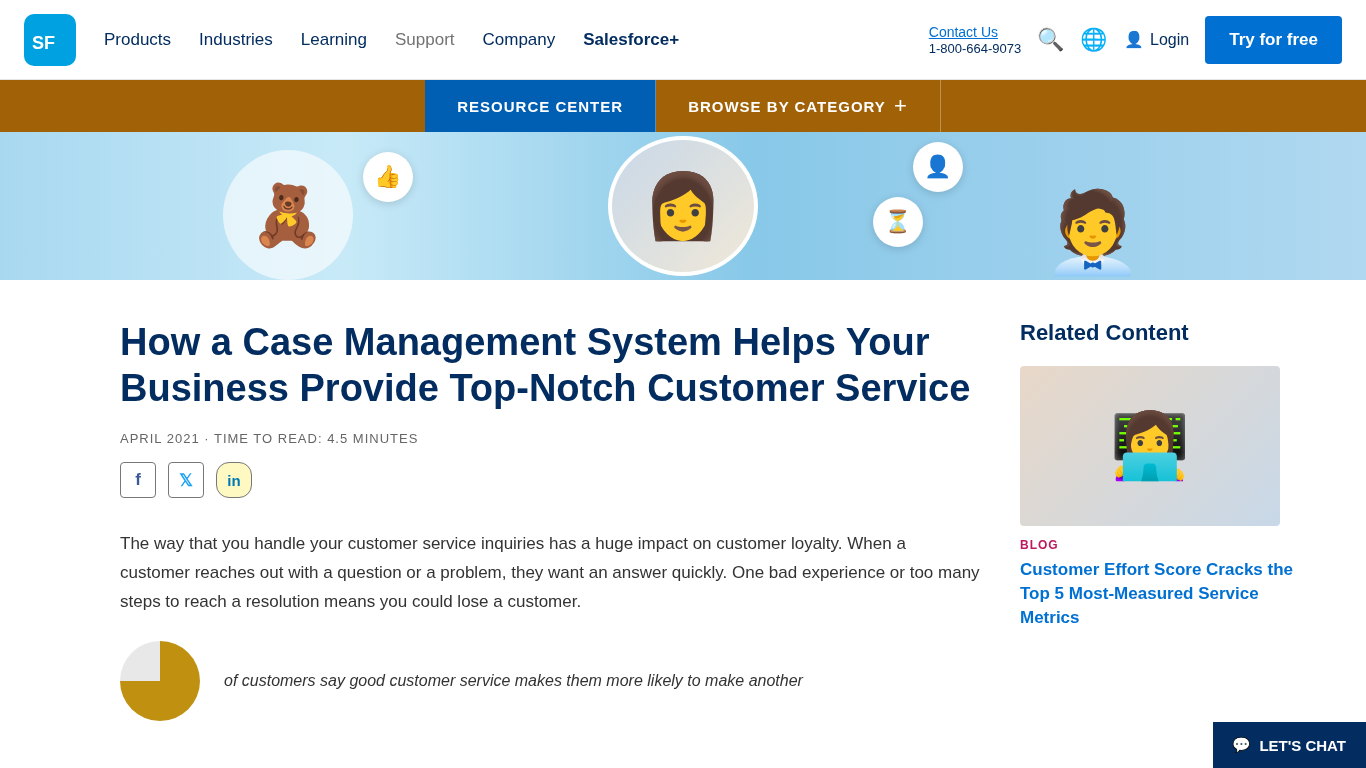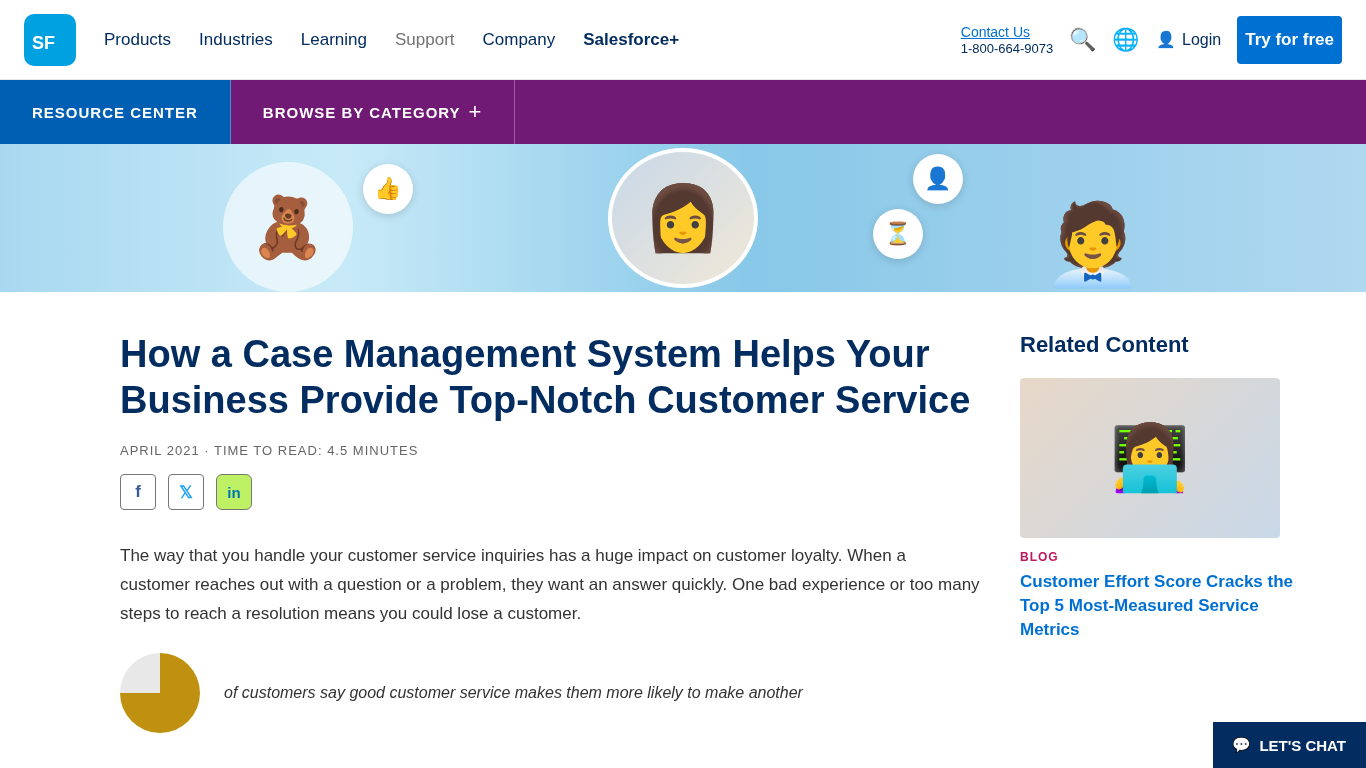--- a/index.html
+++ b/index.html
@@ -34,25 +34,25 @@
     <button style="background:none;border:none;cursor:pointer;color:#032d60;font-size:22px;display:flex;align-items:center;">
       <span>🔍</span>
     </button>
     <button style="background:none;border:none;cursor:pointer;color:#032d60;font-size:22px;display:flex;align-items:center;">
       <span>🌐</span>
     </button>
     <button style="display:flex;align-items:center;gap:6px;color:#032d60;font-size:16px;font-weight:500;cursor:pointer;background:none;border:none;">
       <span>👤</span>
       <span>Login</span>
     </button>
-    <button style="background:#0070d2;color:#fff;font-size:17px;font-weight:700;border:none;border-radius:4px;padding:14px 8px;cursor:pointer;white-space:nowrap;">Try for free</button>
+    <button style="background:#0070d2;color:#fff;font-size:17px;font-weight:700;border:none;border-radius:4px;padding:14px 24px;cursor:pointer;white-space:nowrap;">Try for free</button>
   </div>
 </header>
 
-<nav style="background:#701a75;display:flex;align-items:stretch;height:64px;">
+<nav style="background:#a16207;display:flex;align-items:stretch;height:52px;justify-content:center;">
   <div style="display:flex;align-items:center;padding:0 32px;color:#fff;font-size:15px;font-weight:700;letter-spacing:1px;text-transform:uppercase;cursor:pointer;background:#005fb2;border-right:1px solid rgba(255,255,255,0.3);">
     <span>RESOURCE CENTER</span>
   </div>
   <div style="display:flex;align-items:center;padding:0 32px;color:#fff;font-size:15px;font-weight:700;letter-spacing:1px;text-transform:uppercase;cursor:pointer;border-right:1px solid rgba(255,255,255,0.3);">
     <span>BROWSE BY CATEGORY</span>
     <span style="font-size:22px;margin-left:8px;font-weight:300;">+</span>
   </div>
 </nav>
 
 <div style="width:100%;height:148px;background:linear-gradient(to right,#a8d8f0 0%,#c8eaf8 25%,#88c8e8 55%,#b0d8f0 100%);position:relative;overflow:hidden;display:flex;align-items:center;justify-content:space-around;">
@@ -93,21 +93,21 @@
     <h1 style="font-size:38px;font-weight:700;color:#032d60;line-height:1.2;margin-bottom:20px;">How a Case Management System Helps Your Business Provide Top-Notch Customer Service</h1>
     <p style="font-size:13px;color:#666;letter-spacing:1px;text-transform:uppercase;margin-bottom:16px;">APRIL 2021 · TIME TO READ: 4.5 MINUTES</p>
 
     <div style="display:flex;gap:12px;margin-bottom:32px;">
       <button style="width:36px;height:36px;border:1.5px solid #777;border-radius:4px;display:flex;align-items:center;justify-content:center;cursor:pointer;font-size:17px;font-weight:700;color:#3b5998;background:#fff;">
         <span>f</span>
       </button>
       <button style="width:36px;height:36px;border:1.5px solid #777;border-radius:4px;display:flex;align-items:center;justify-content:center;cursor:pointer;font-size:17px;font-weight:700;color:#1da1f2;background:#fff;">
         <span>𝕏</span>
       </button>
-      <button style="width:36px;height:36px;border:1.5px solid #777;border-radius:6px;display:flex;align-items:center;justify-content:center;cursor:pointer;font-size:15px;font-weight:700;color:#0077b5;background:#bef264;">
+      <button style="width:36px;height:36px;border:1.5px solid #777;border-radius:13px;display:flex;align-items:center;justify-content:center;cursor:pointer;font-size:15px;font-weight:700;color:#0077b5;background:#fef9c3;">
         <span>in</span>
       </button>
     </div>
 
     <p style="font-size:17px;line-height:1.7;color:#333;margin-bottom:24px;">The way that you handle your customer service inquiries has a huge impact on customer loyalty. When a customer reaches out with a question or a problem, they want an answer quickly. One bad experience or too many steps to reach a resolution means you could lose a customer.</p>
 
     <div style="display:flex;align-items:center;gap:24px;">
       <div style="width:80px;height:80px;border-radius:50%;background:conic-gradient(#c09010 0% 75%,#e8e8e8 75% 100%);display:flex;align-items:center;justify-content:center;flex-shrink:0;">
       </div>
       <p style="font-size:16px;color:#333;font-style:italic;">of customers say good customer service makes them more likely to make another</p>

